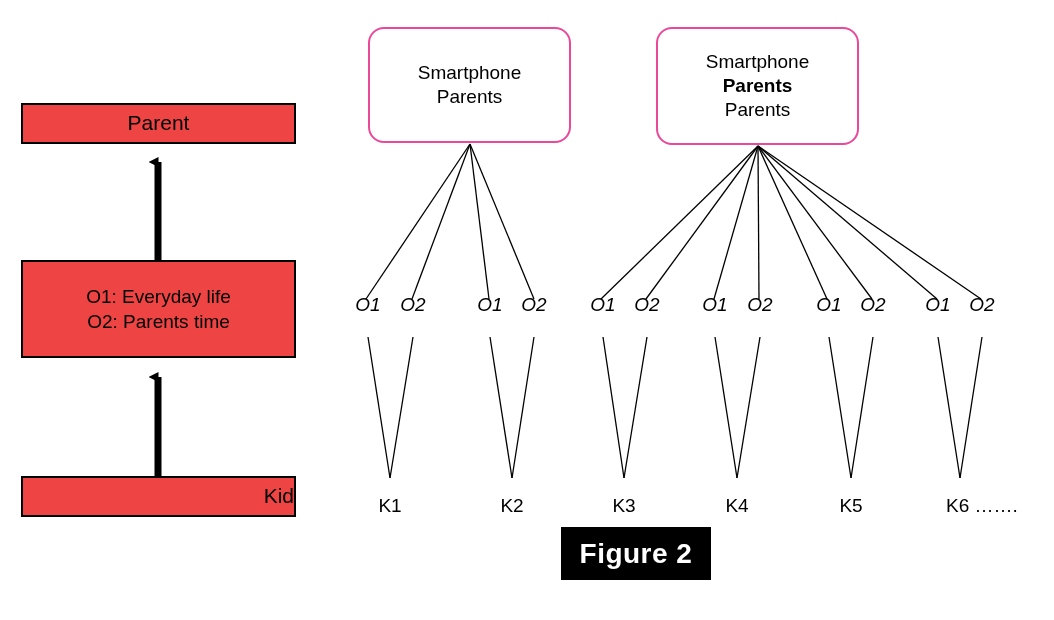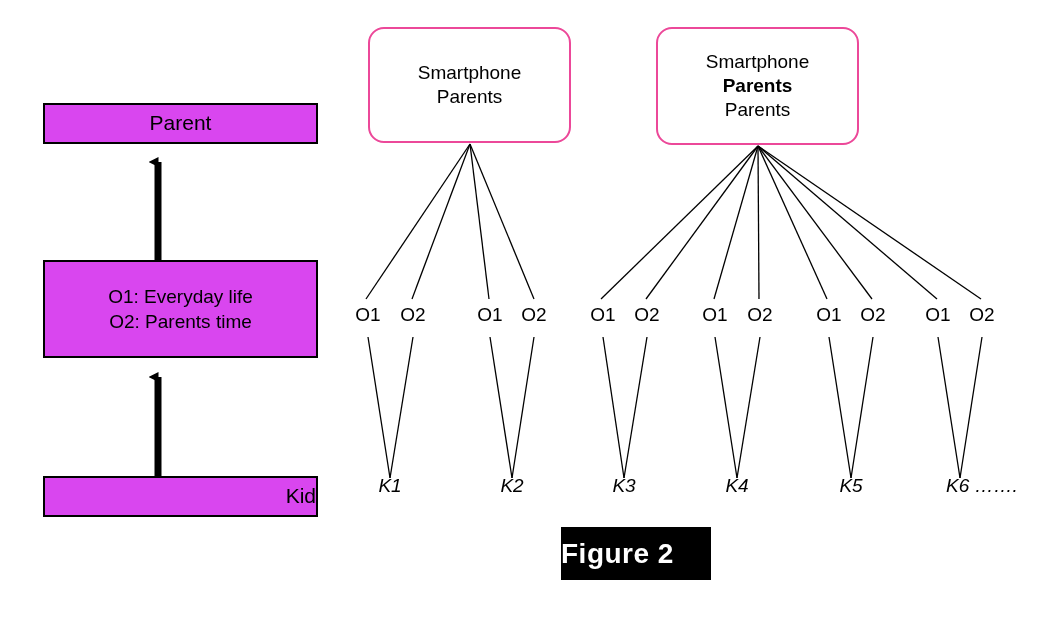--- a/index.html
+++ b/index.html
@@ -27,27 +27,26 @@
     width: 1054px;
     height: 620px;
     pointer-events: none;
   }
 
   
   .rect-box {
     position: absolute;
     box-sizing: border-box;
     border: 2px solid #000000;
-    background: #d946ef;
+    background: #ef4444;
     display: flex;
     flex-direction: column;
     align-items: center;
     justify-content: center;
     text-align: center;
-    margin-left: 22px;
   }
   .rect-title {
     font-size: 20px;
     line-height: 1.15;
     color: #000000;
     white-space: nowrap;
   }
   .rect-title.big {
     font-size: 21px;
   }
@@ -89,33 +88,34 @@
   
   .node-label {
     position: absolute;
     font-size: 19px;
     line-height: 1;
     white-space: nowrap;
     text-align: center;
     transform: translateX(-50%);
     color: #000000;
   }
-  .o-label { top: 305px; }
-  .k-label { top: 476px; font-style: italic; }
+  .o-label { top: 295px; font-style: italic; }
+  .k-label { top: 496px; }
 
   
   #figure-plate {
     position: absolute;
     left: 561px;
     top: 527px;
     width: 150px;
     height: 53px;
     background: #000000;
     display: flex;
     align-items: center;
+    justify-content: center;
   }
   #figure-plate span {
     color: #ffffff;
     font-size: 28px;
     font-weight: bold;
     letter-spacing: 0.5px;
     white-space: nowrap;
   }
 </style>
 </head>

